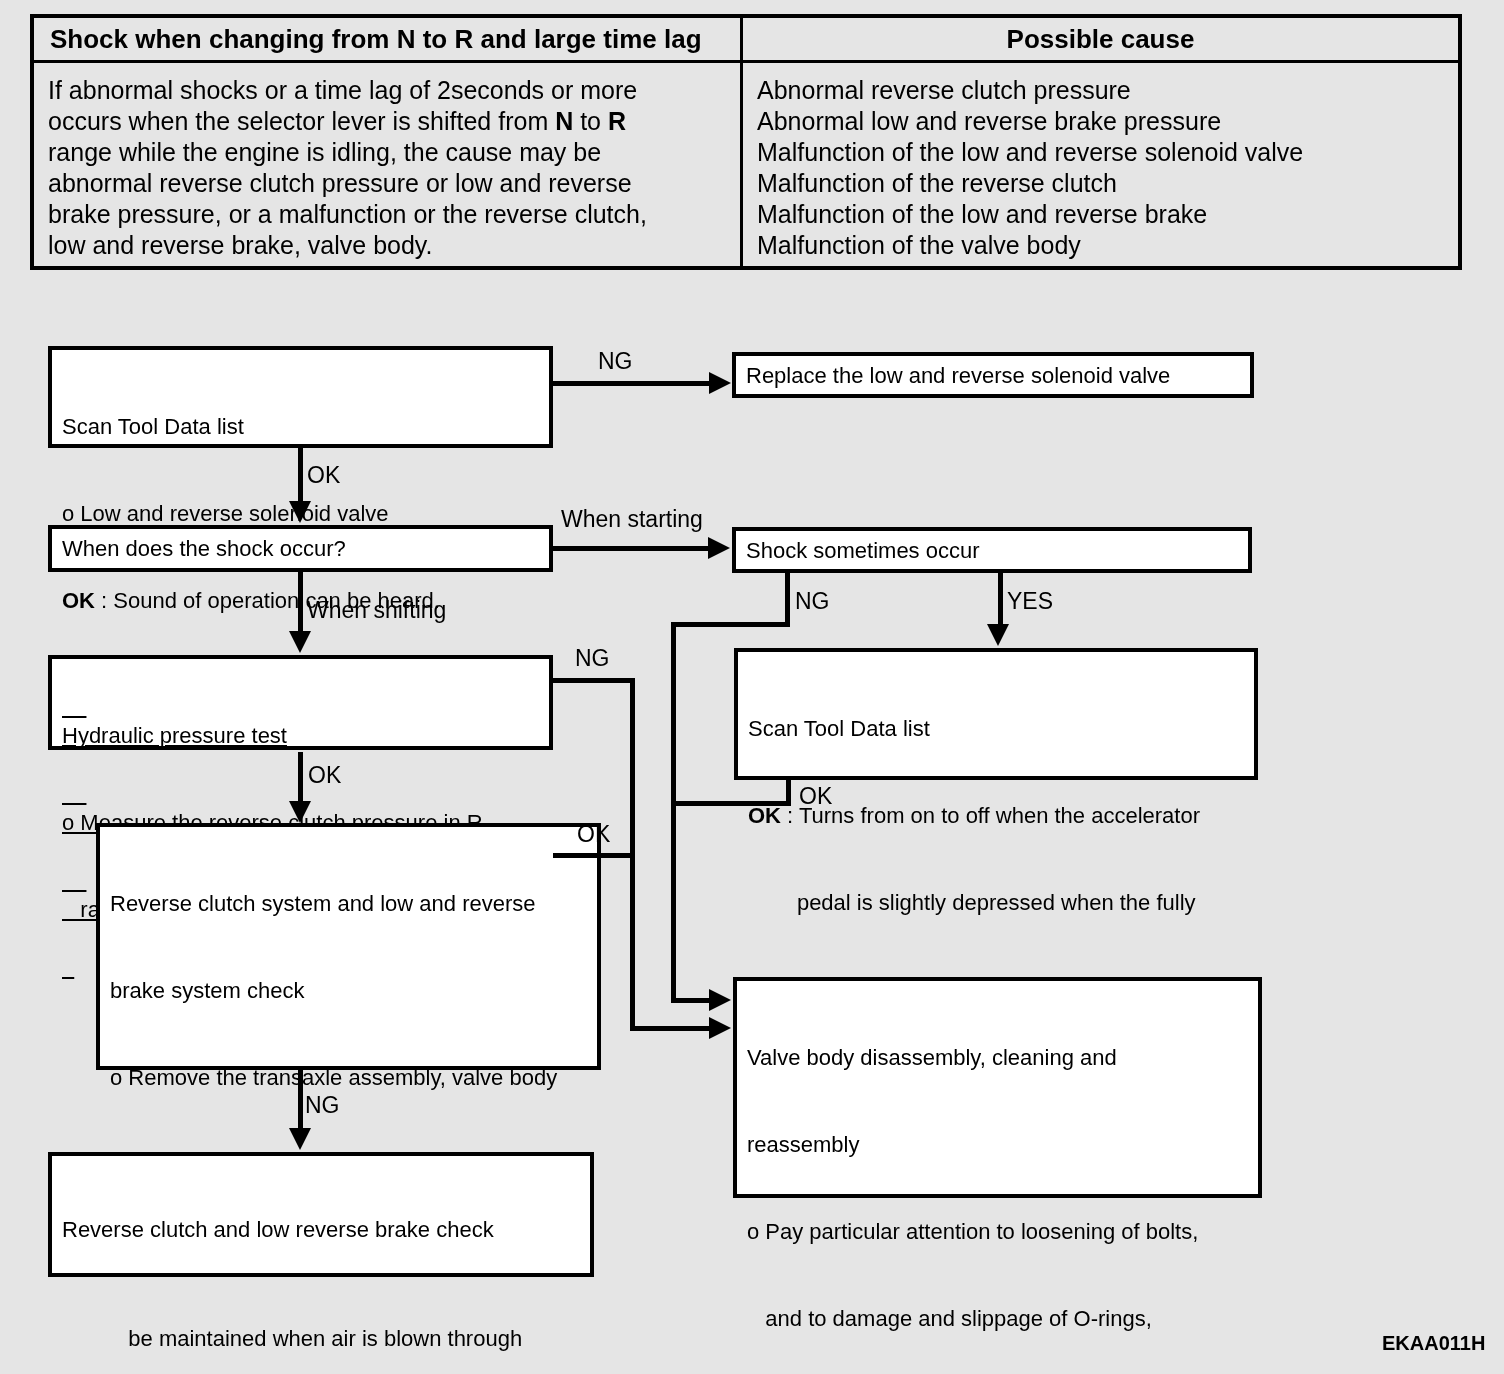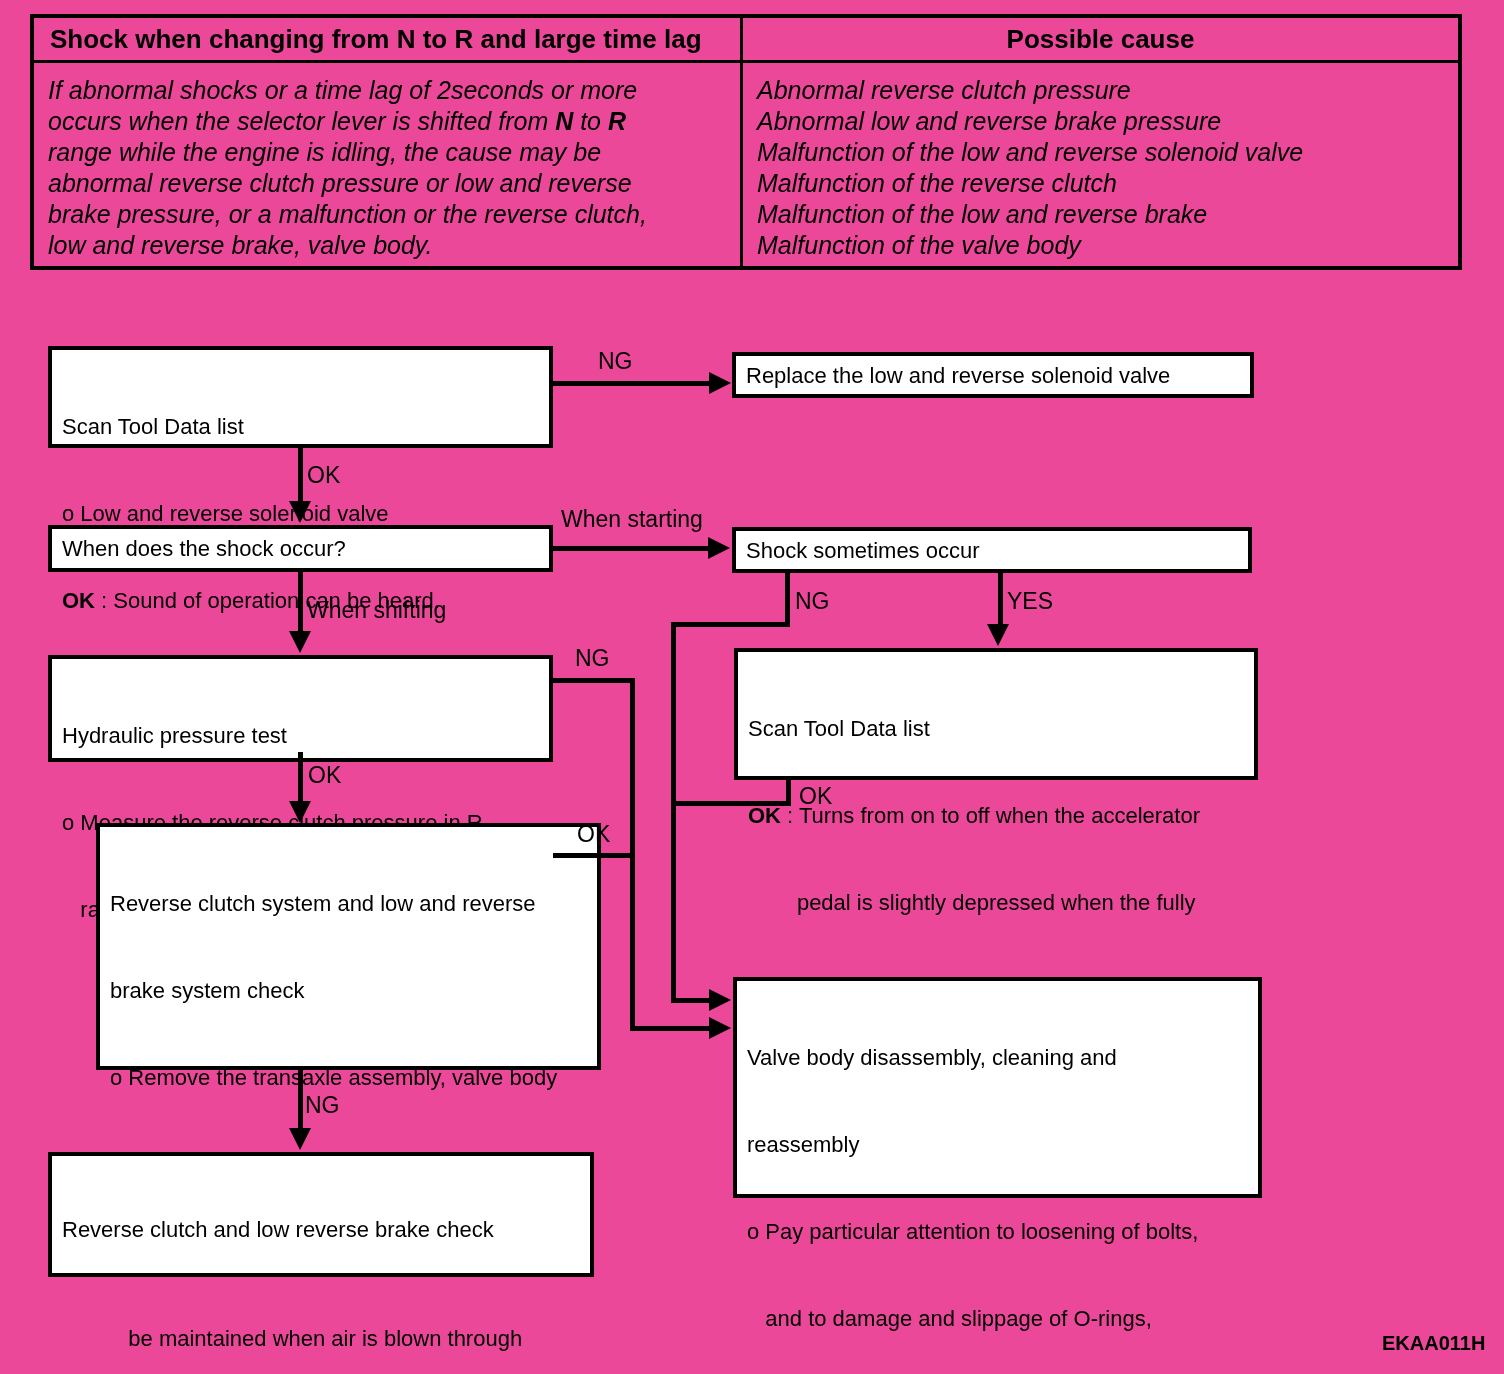--- a/index.html
+++ b/index.html
@@ -1,30 +1,30 @@
 <!DOCTYPE html>
 <html><head>
 <meta charset="utf-8">
 <style>
   html,body{margin:0;padding:0;background:#fff;}
   .page{
-    position:relative;width:1504px;height:1374px;background:#ec4899;
+    position:relative;width:1504px;height:1374px;background:#e5e5e5;
     font-family:"Liberation Sans", sans-serif;color:#000;overflow:hidden;
   }
   
   .sym-table{
     position:absolute;left:30px;top:14px;width:1432px;height:256px;
     border:4px solid #000;box-sizing:border-box;
     display:grid;grid-template-columns:709px 1fr;grid-template-rows:45px 1fr;
   }
   .cell{box-sizing:border-box;}
   .cell.hdr{border-bottom:3px solid #000;font-weight:700;font-size:26px;display:flex;align-items:center;}
   .cell.hdr.left{padding-left:16px;border-right:3px solid #000;}
   .cell.hdr.right{justify-content:center;}
-  .cell.body{font-size:25px;line-height:31px;padding:12px 6px 0 14px;white-space:pre;font-style:italic;}
+  .cell.body{font-size:25px;line-height:31px;padding:12px 6px 0 14px;white-space:pre;}
   .cell.body.left{border-right:3px solid #000;}
   .b{font-weight:700;}
   
   .box{
     position:absolute;border:4px solid #000;background:#fff;box-sizing:border-box;
     font-size:22px;line-height:29px;padding:4px 8px 0 10px;white-space:pre;
   }
   .box--center{display:flex;align-items:center;padding-top:0;}
   
   .hline,.vline{position:absolute;background:#000;}
@@ -64,21 +64,21 @@
   </div>
 
   <div class="box box--center" style="left:48px;top:525px;width:505px;height:47px;">
     <span>When does the shock occur?</span>
   </div>
 
   <div class="box box--center" style="left:732px;top:527px;width:520px;height:46px;">
     <span>Shock sometimes occur</span>
   </div>
 
-  <div class="box" style="left:48px;top:655px;width:505px;height:107px;">
+  <div class="box" style="left:48px;top:655px;width:505px;height:95px;text-decoration:underline;">
     <div>Hydraulic pressure test</div>
     <div>o Measure the reverse clutch pressure in R</div>
     <div>   range.</div>
   </div>
 
   <div class="box" style="left:734px;top:648px;width:524px;height:132px;">
     <div>Scan Tool Data list</div>
     <div><span class="b">OK</span><span> : Turns from on to off when the accelerator</span></div>
     <div>        pedal is slightly depressed when the fully</div>
     <div>        closed position.</div>

